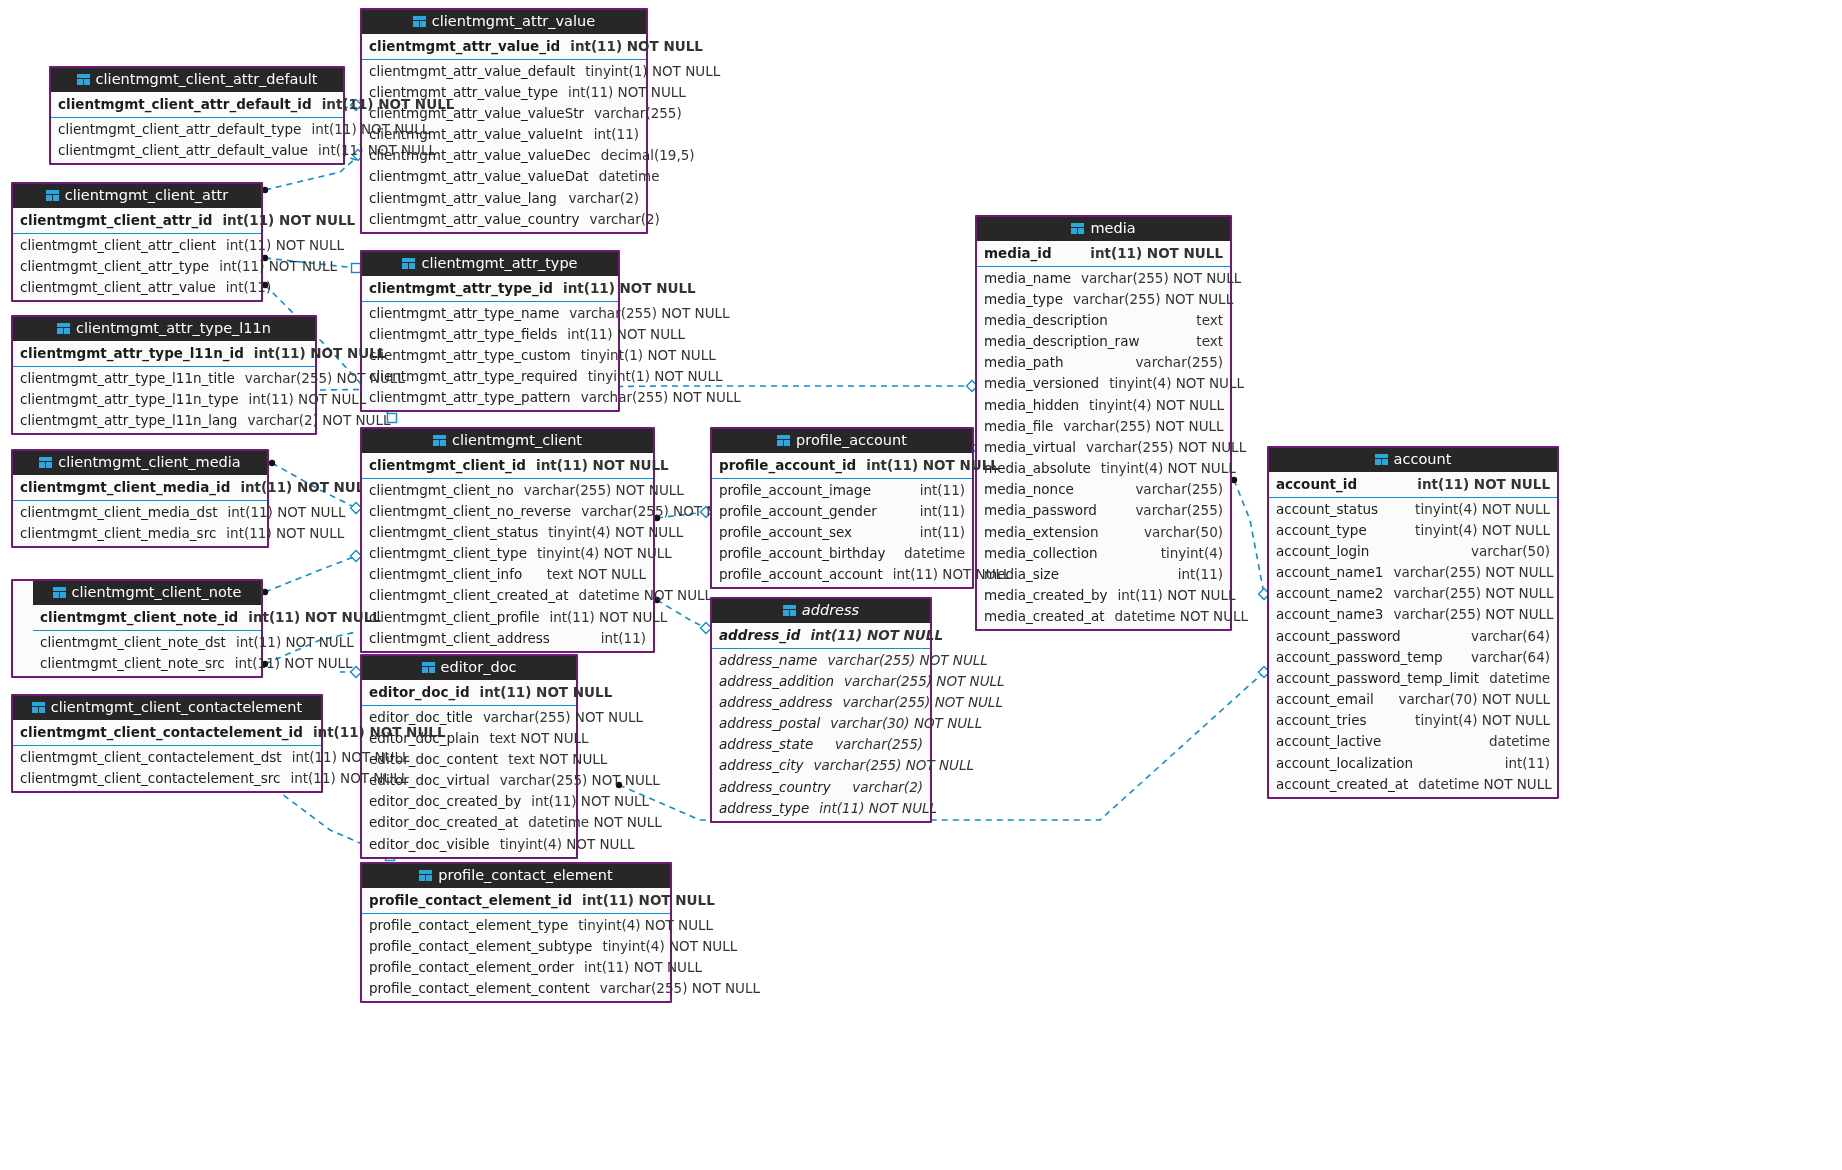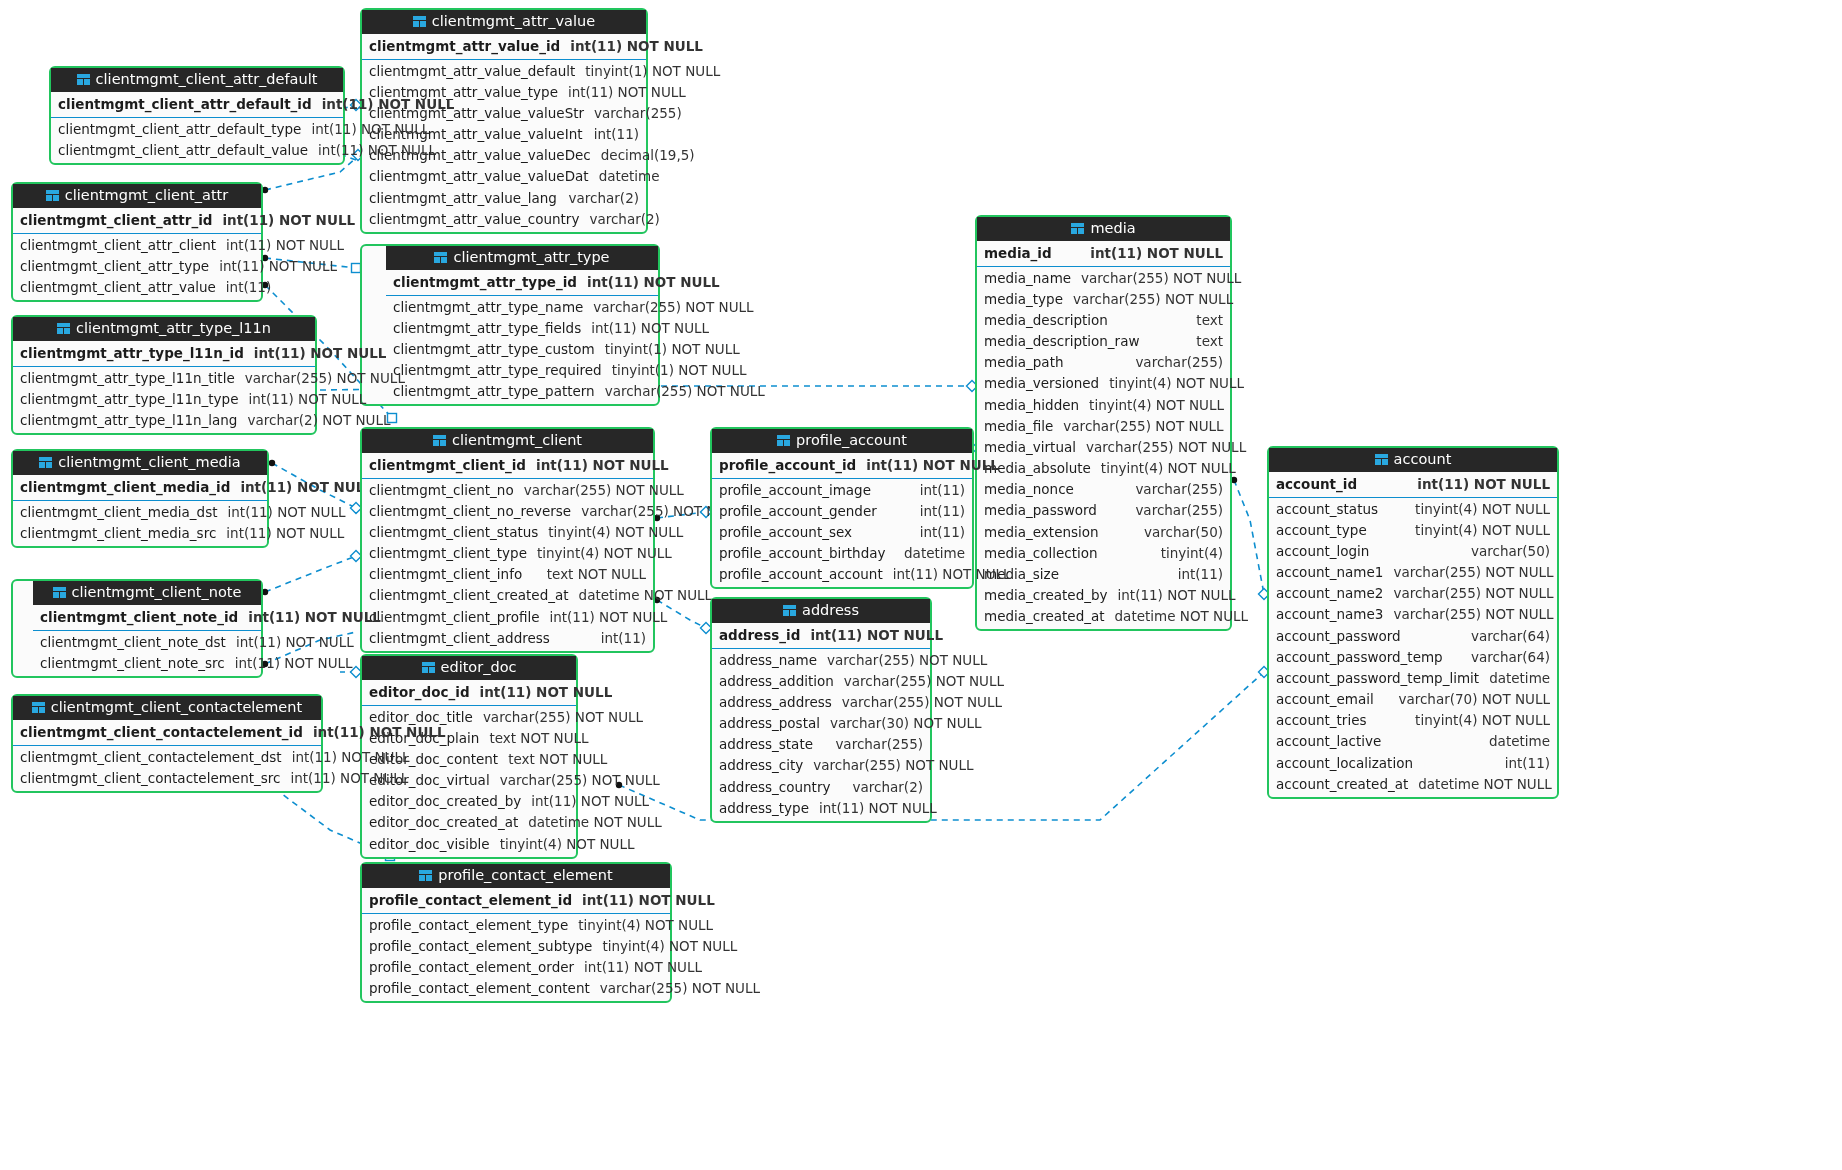--- a/index.html
+++ b/index.html
@@ -19,23 +19,23 @@
     position:absolute;
     left:0; top:0;
     width:1842px; height:1170px;
     pointer-events:none;
     z-index:1;
   }
   .entity{
     position:absolute;
     z-index:2;
     box-sizing:border-box;
-    border:2px solid #22c55e;
+    border:2px solid #701a75;
     background:#fbfbfb;
-    border-radius:6px;
+    border-radius:1px;
   }
   .entity-header{
     background:#272727;
     color:#ffffff;
     font-size:14.5px;
     text-align:center;
     padding:4px 6px 5px 6px;
     white-space:nowrap;
     display:flex;
     align-items:center;
@@ -236,21 +236,21 @@
         <div class="row">
           <span class="col-name">clientmgmt_client_attr_type</span>
           <span class="col-type">int(11) NOT NULL</span>
         </div>
         <div class="row">
           <span class="col-name">clientmgmt_client_attr_value</span>
           <span class="col-type">int(11)</span>
         </div>
       </div>
     </div>
-    <div class="entity" style="left: 360px; top: 244px; width: 300px; padding-left: 24px;">
+    <div class="entity" style="left: 360px; top: 250px; width: 260px;">
       <div class="entity-header">
         <span class="table-icon">
           <i class="t"></i>
           <i class="bl"></i>
           <i class="br"></i>
         </span>
         <span>clientmgmt_attr_type</span>
       </div>
       <div class="pk-row">
         <div class="row">
@@ -604,21 +604,21 @@
         <div class="row">
           <span class="col-name">clientmgmt_client_note_dst</span>
           <span class="col-type">int(11) NOT NULL</span>
         </div>
         <div class="row">
           <span class="col-name">clientmgmt_client_note_src</span>
           <span class="col-type">int(11) NOT NULL</span>
         </div>
       </div>
     </div>
-    <div class="entity" style="left: 710px; top: 597px; width: 222px;">
+    <div class="entity" style="left: 710px; top: 597px; width: 222px; font-style: italic;">
       <div class="entity-header">
         <span class="table-icon">
           <i class="t"></i>
           <i class="bl"></i>
           <i class="br"></i>
         </span>
         <span>address</span>
       </div>
       <div class="pk-row">
         <div class="row">

